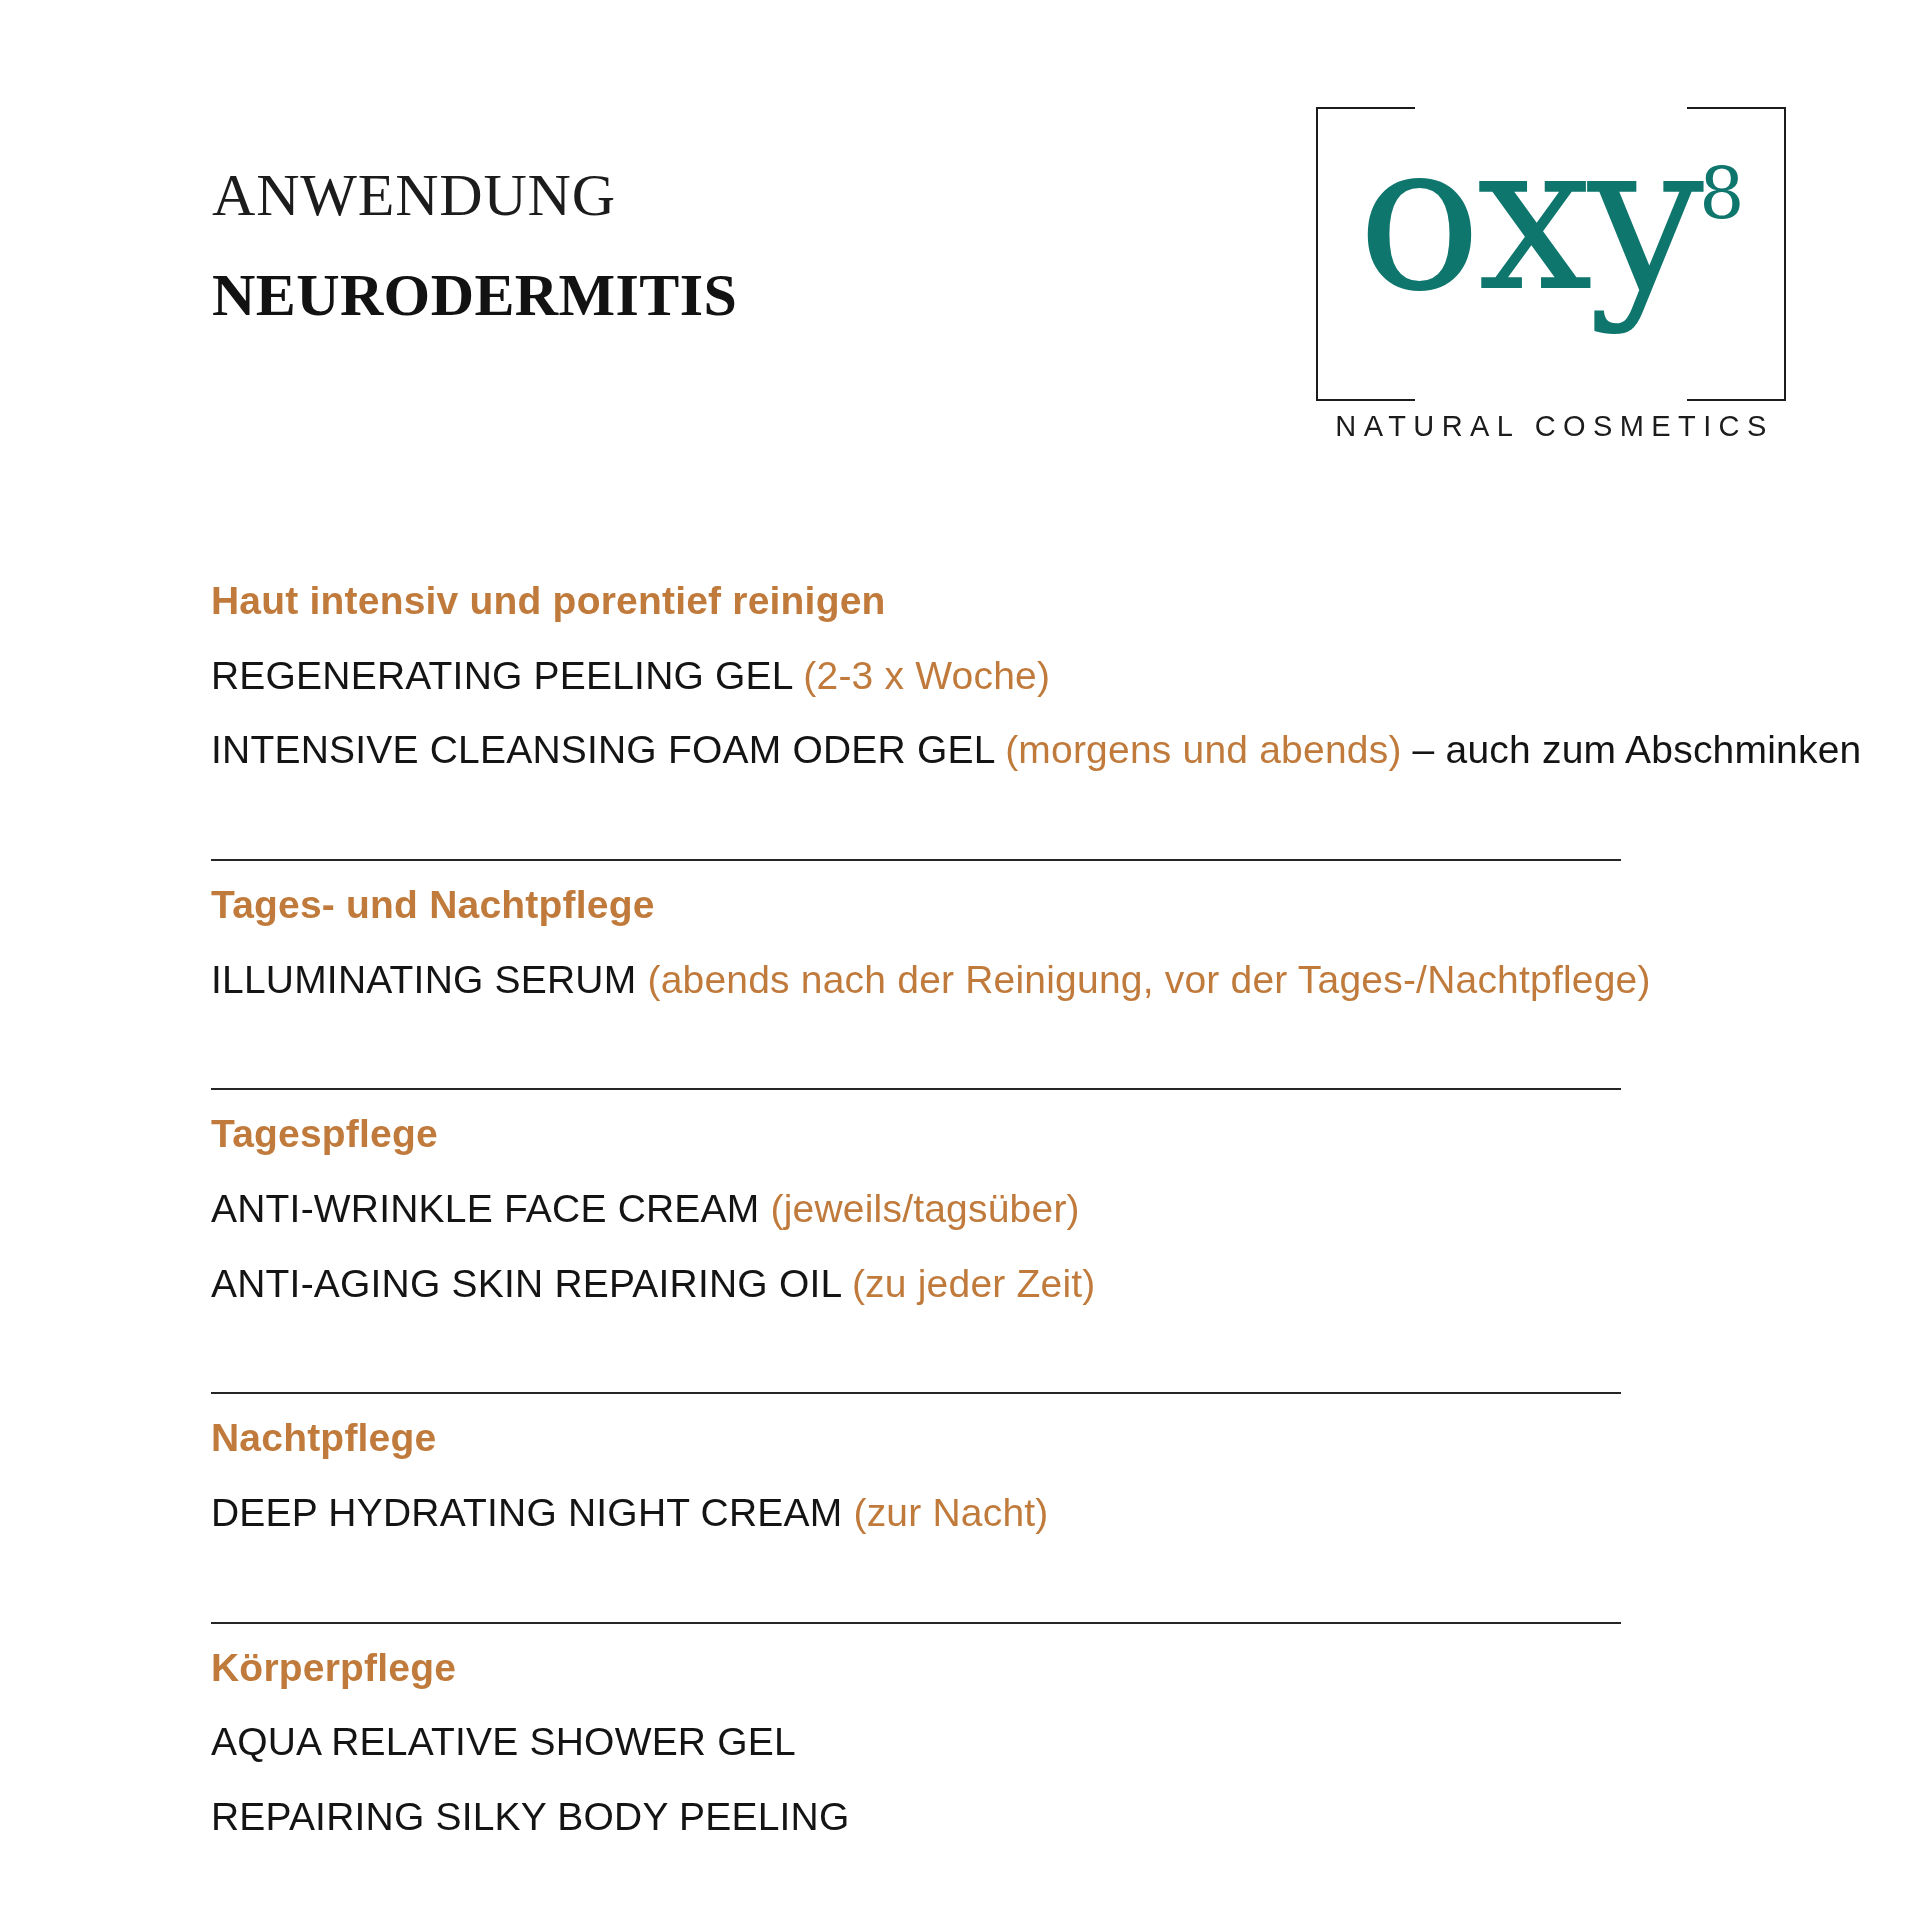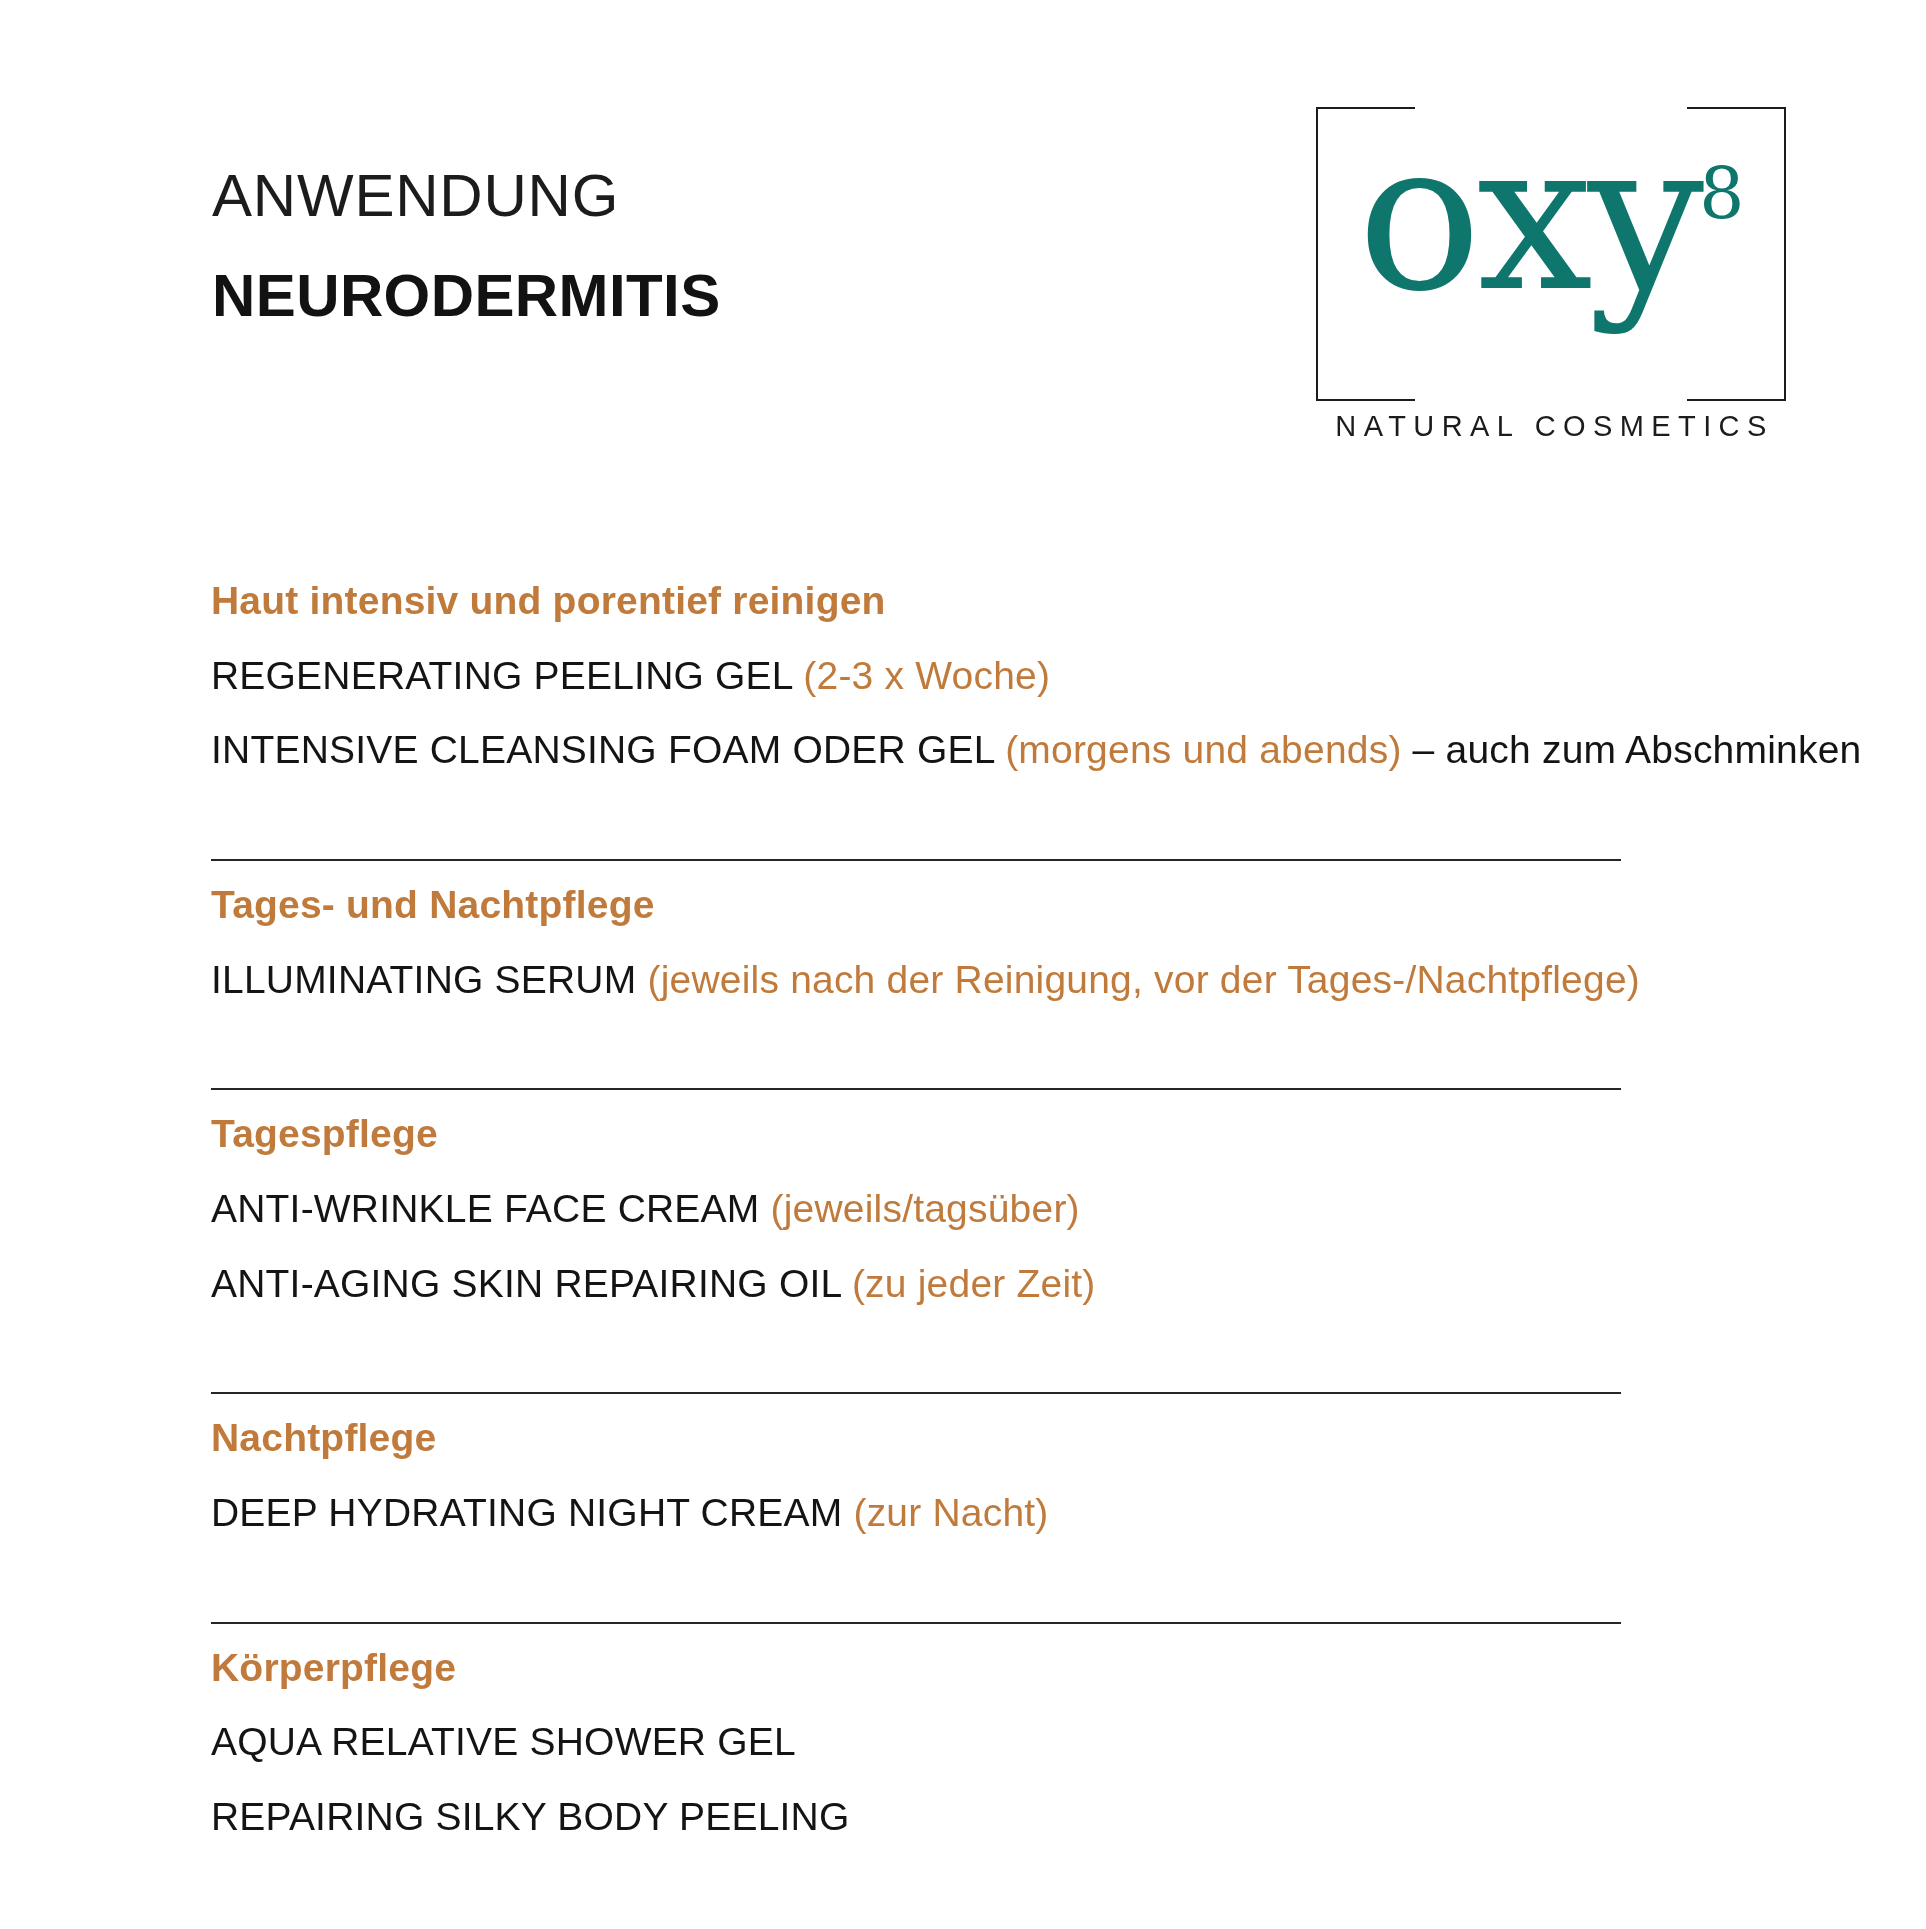--- a/index.html
+++ b/index.html
@@ -21,20 +21,21 @@
     height: 1929px;
     box-sizing: border-box;
   }
 
   
   .header {
     position: absolute;
     left: 212px;
     top: 161px;
     width: 1563px;
+    font-family: Liberation Serif, serif;
   }
   .title-main {
     font-size: 60px;
     font-weight: 400;
     letter-spacing: 0.8px;
     color: #1c1c1c;
     line-height: 1.15;
     margin: 0;
   }
   .title-sub {
@@ -171,21 +172,21 @@
   <div class="content">
 
     <div class="section section-gap-1">
       <div class="section-title">Haut intensiv und porentief reinigen</div>
       <div class="item"><span>REGENERATING PEELING GEL </span><span class="note">(2-3 x Woche)</span><span class="tail"></span></div>
       <div class="item"><span>INTENSIVE CLEANSING FOAM ODER GEL </span><span class="note">(morgens und abends)</span><span class="tail"> – auch zum Abschminken</span></div>
     </div>
 
     <div class="section section-gap-1">
       <div class="section-title">Tages- und Nachtpflege</div>
-      <div class="item"><span>ILLUMINATING SERUM </span><span class="note">(jeweils nach der Reinigung, vor der Tages-/Nachtpflege)</span><span class="tail"></span></div>
+      <div class="item"><span>ILLUMINATING SERUM </span><span class="note">(abends nach der Reinigung, vor der Tages-/Nachtpflege)</span><span class="tail"></span></div>
     </div>
 
     <div class="section section-gap-1">
       <div class="section-title">Tagespflege</div>
       <div class="item"><span>ANTI-WRINKLE FACE CREAM </span><span class="note">(jeweils/tagsüber)</span><span class="tail"></span></div>
       <div class="item"><span>ANTI-AGING SKIN REPAIRING OIL </span><span class="note">(zu jeder Zeit)</span><span class="tail"></span></div>
     </div>
 
     <div class="section section-gap-1">
       <div class="section-title">Nachtpflege</div>

